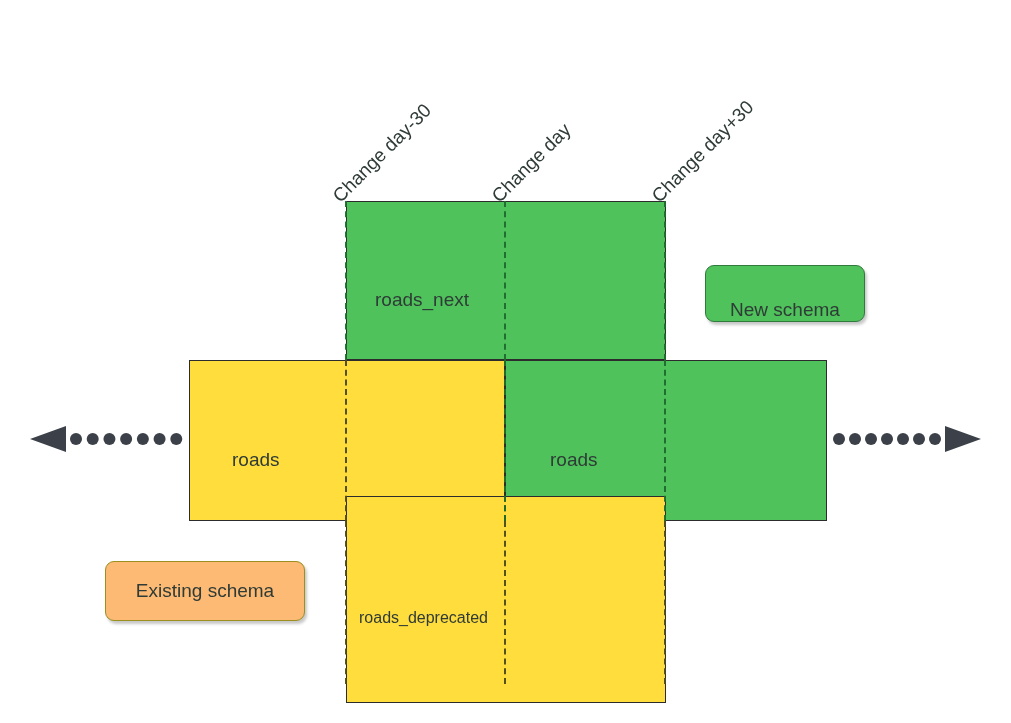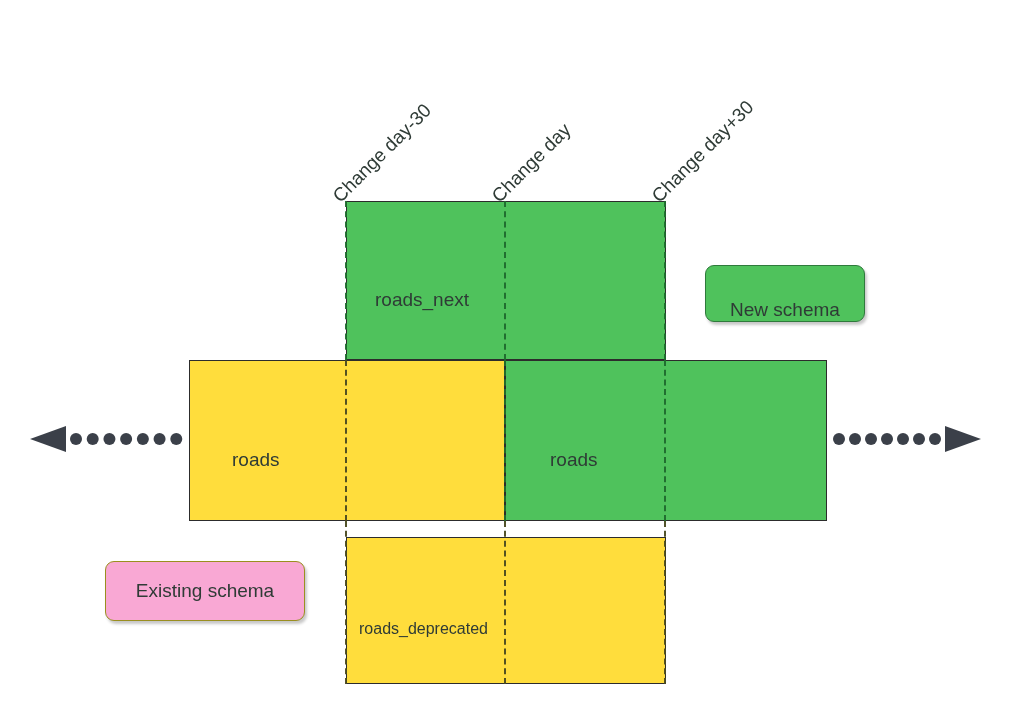--- a/index.html
+++ b/index.html
@@ -78,21 +78,21 @@
   <div id="blocks-layer">
       <div class="block" style="left: 346px; top: 201px; width: 320px; height: 159px; background: rgb(79, 194, 92);">
         <span class="block-label" style="font-size: 19px; margin-left: 28px;">roads_next</span>
       </div>
       <div class="block" style="left: 189px; top: 360px; width: 316px; height: 161px; background: rgb(255, 221, 60);">
         <span class="block-label" style="font-size: 19px; margin-left: 42px;">roads</span>
       </div>
       <div class="block" style="left: 505px; top: 360px; width: 322px; height: 161px; background: rgb(79, 194, 92);">
         <span class="block-label" style="font-size: 19px; margin-left: 44px;">roads</span>
       </div>
-      <div class="block" style="left: 346px; top: 537px; width: 320px; height: 147px; background: rgb(255, 221, 60);">
+      <div class="block" style="left: 346px; top: 496px; width: 320px; height: 207px; background: rgb(255, 221, 60);">
         <span class="block-label" style="font-size: 16px; margin-left: 12px;">roads_deprecated</span>
       </div>
     </div>
 
   <div id="vlines-layer">
       <div class="vline on-green" style="left: 345px; top: 201px; height: 159px;"></div>
       <div class="vline" style="left: 345px; top: 360px; height: 161px;"></div>
       <div class="vline" style="left: 345px; top: 521px; height: 163px;"></div>
       <div class="vline on-green" style="left: 504px; top: 201px; height: 159px;"></div>
       <div class="vline" style="left: 504px; top: 360px; height: 161px;"></div>
@@ -129,18 +129,18 @@
         <circle cx="44" cy="20" r="6" fill="#3b4049"></circle>
         <circle cx="28" cy="20" r="6" fill="#3b4049"></circle>
         <circle cx="12" cy="20" r="6" fill="#3b4049"></circle>
       </svg>
     </div>
 
   <div id="legend-layer">
       <div class="legend-box green" style="left: 705px; top: 265px; width: 160px; height: 57px; background: rgb(79, 194, 92); align-items: flex-end;">
         <span class="legend-label">New schema</span>
       </div>
-      <div class="legend-box" style="left: 105px; top: 561px; width: 200px; height: 60px; background: #f9a8d4;">
+      <div class="legend-box" style="left: 105px; top: 561px; width: 200px; height: 60px; background: #fdba74;">
         <span class="legend-label">Existing schema</span>
       </div>
     </div>
 
 </div>
 
 </body></html>

